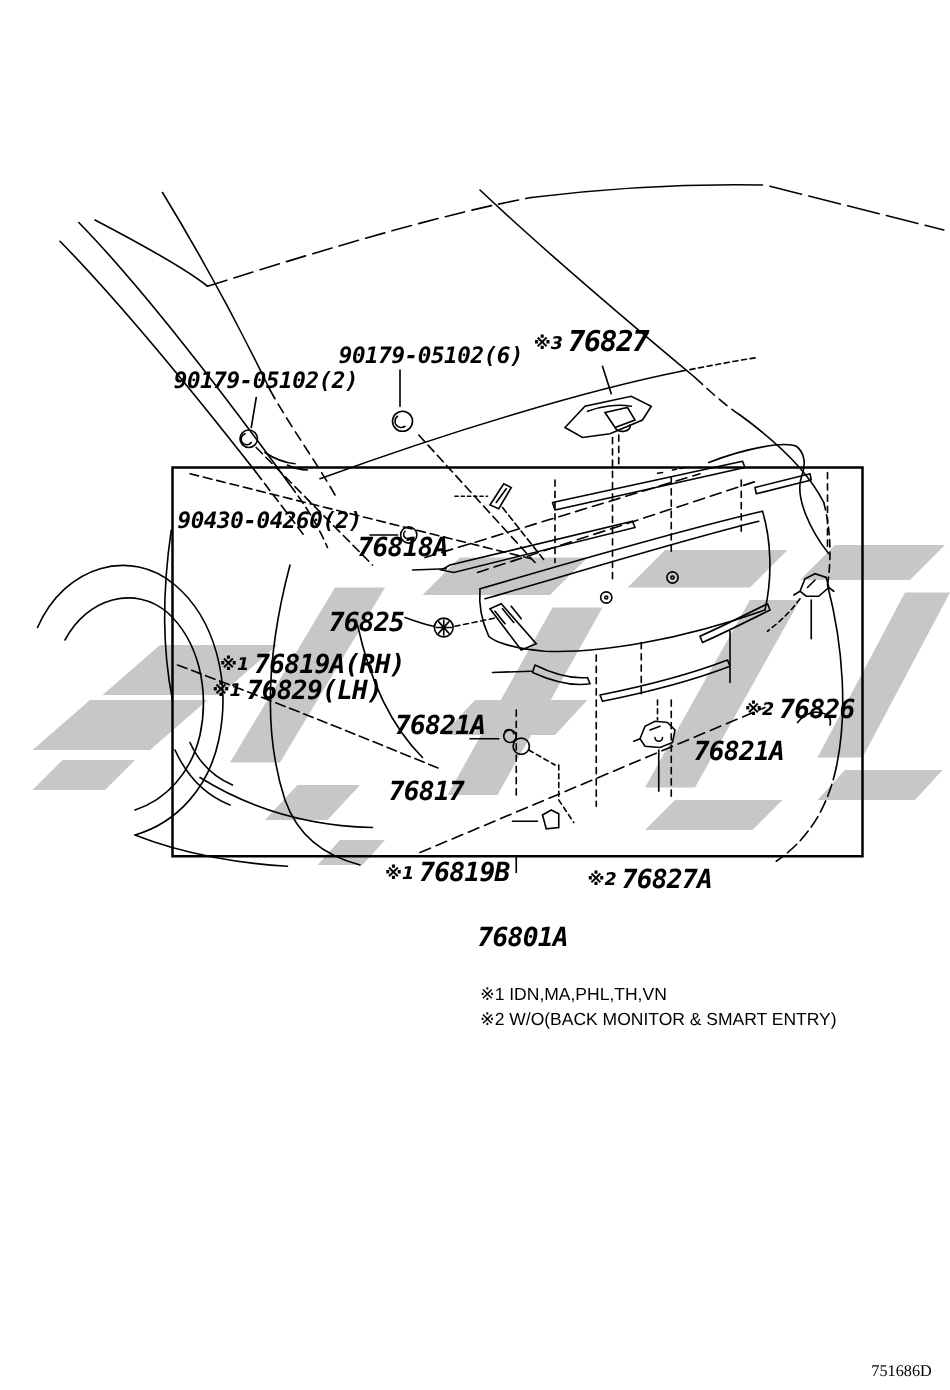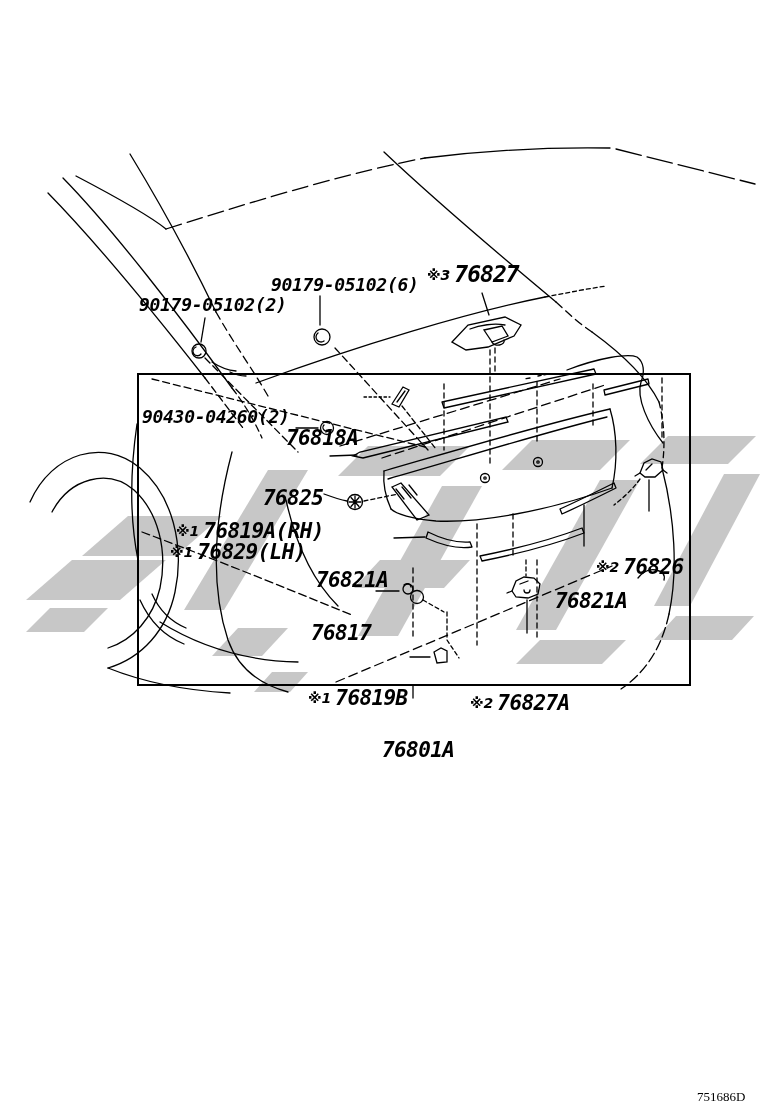--- a/index.html
+++ b/index.html
@@ -199,15 +199,17 @@
 <div class="callout s21" style="left:170px;top:499px"><span class="ref">※1</span><span>76829(LH)</span></div>
 <div class="callout s21" style="left:316px;top:527px"><span>76821A</span></div>
 <div class="callout s21" style="left:596px;top:514px"><span class="ref">※2</span><span>76826</span></div>
 <div class="callout s21" style="left:555px;top:548px"><span>76821A</span></div>
 <div class="callout s21" style="left:311px;top:580px"><span>76817</span></div>
 <div class="callout s21" style="left:470px;top:650px"><span class="ref">※2</span><span>76827A</span></div>
 <div class="callout s21" style="left:308px;top:645px"><span class="ref">※1</span><span>76819B</span></div>
 <div class="callout s21" style="left:382px;top:697px"><span>76801A</span></div>
 
 <div class="footnotes">
+  <div>※1 IDN,MA,PHL,TH,VN</div>
+  <div>※2 W/O(BACK MONITOR &amp; SMART ENTRY)</div>
 </div>
 
 <div class="doccode">751686D</div>
 
 </body></html>

